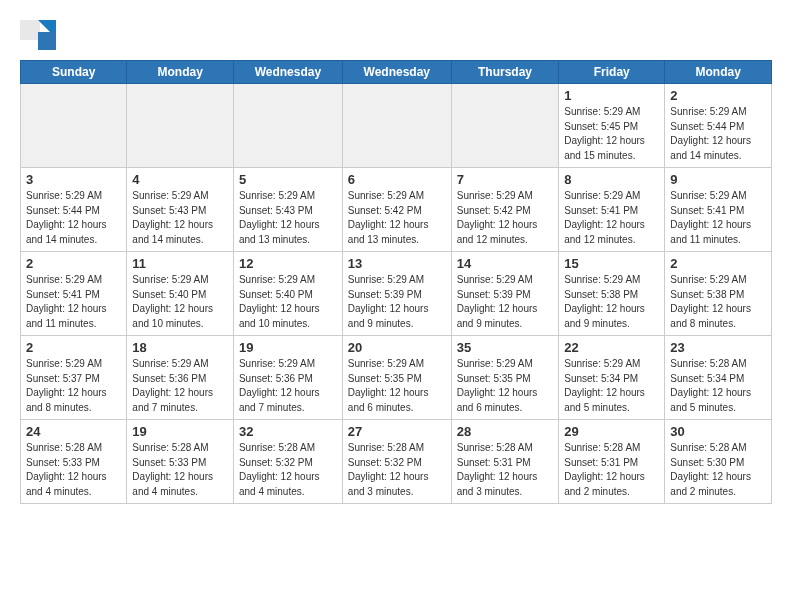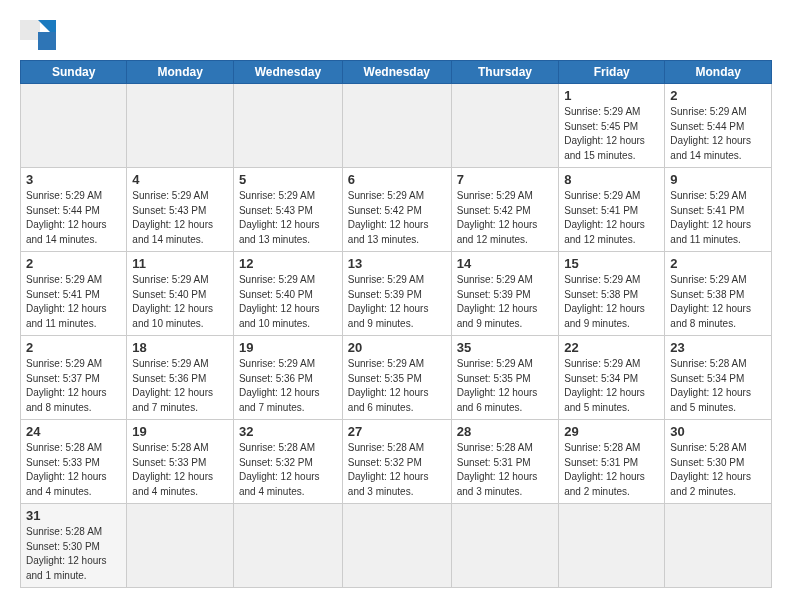--- a/index.html
+++ b/index.html
@@ -309,28 +309,14 @@
 Sunset: 5:31 PM
 Daylight: 12 hours and 2 minutes.</div>
         </td>
         <td>
           <span class="day-number">30</span>
           <div class="day-info">Sunrise: 5:28 AM
 Sunset: 5:30 PM
 Daylight: 12 hours and 2 minutes.</div>
         </td>
       </tr>
-      <tr>
-        <td class="last-row">
-          <span class="day-number">31</span>
-          <div class="day-info">Sunrise: 5:28 AM
-Sunset: 5:30 PM
-Daylight: 12 hours and 1 minute.</div>
-        </td>
-        <td class="empty"></td>
-        <td class="empty"></td>
-        <td class="empty"></td>
-        <td class="empty"></td>
-        <td class="empty"></td>
-        <td class="empty"></td>
-      </tr>
     </tbody>
 </table>
 
 </body></html>

